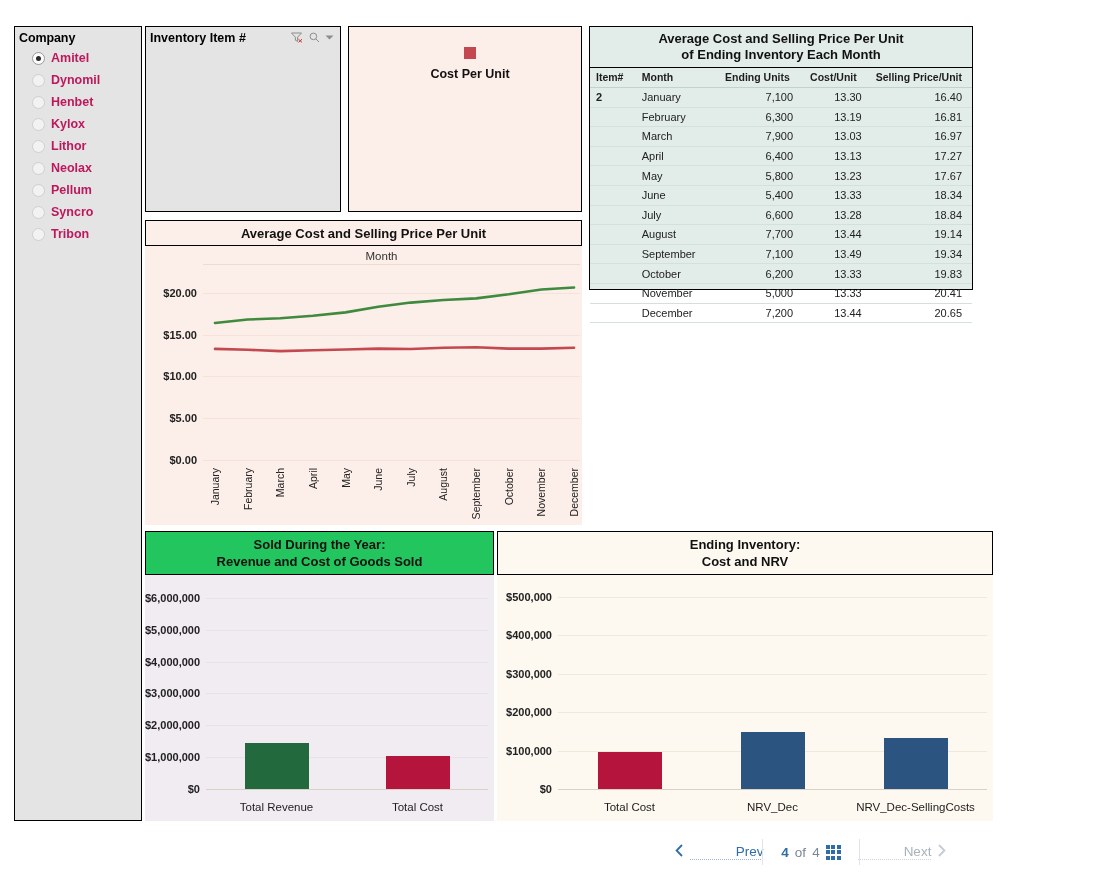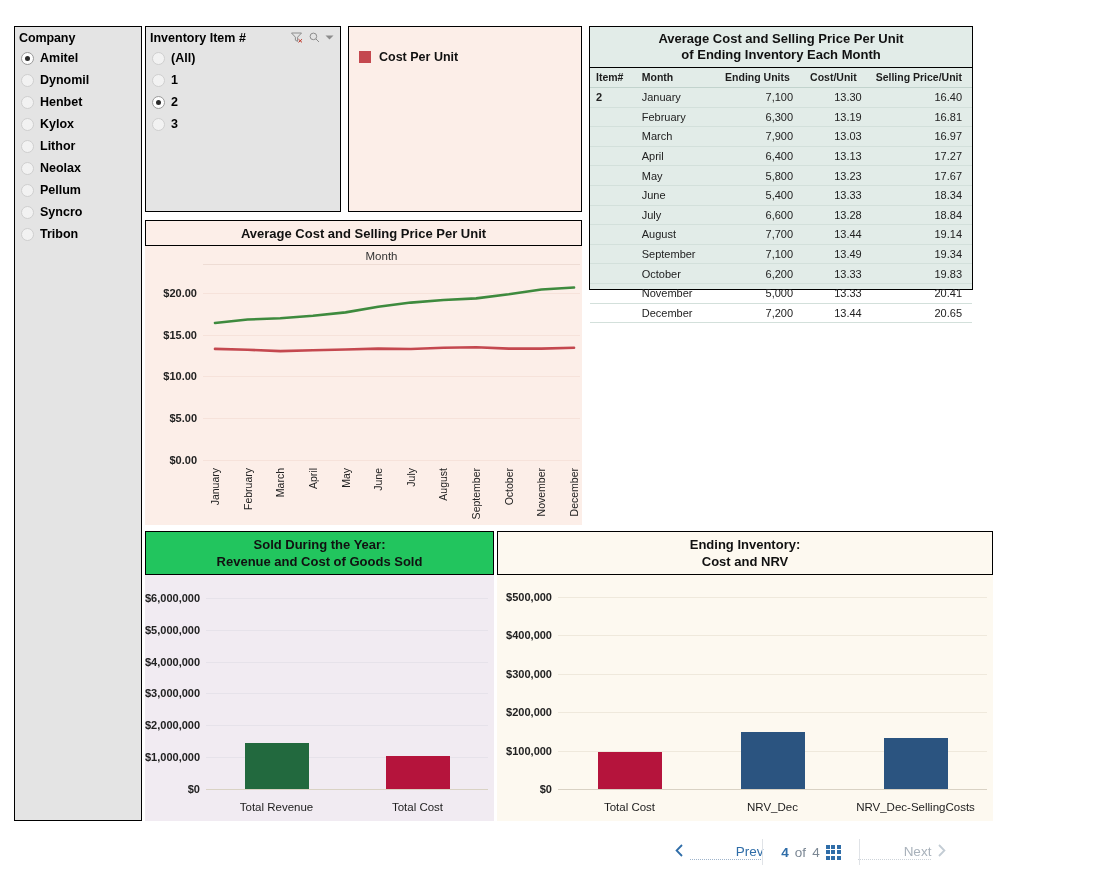--- a/index.html
+++ b/index.html
@@ -15,22 +15,23 @@
   #company-slicer{
     left:14px;top:26px;width:128px;height:795px;
     background:#e4e4e4;border:1px solid #000;
   }
   #company-slicer .sl-title{
     font-size:12.5px;font-weight:bold;color:#000;
     padding:4px 0 2px 4px;letter-spacing:-.1px;
   }
   .sl-item{
     display:flex;align-items:center;gap:6px;
-    padding:1px 0 1px 6px;font-size:12.5px;font-weight:bold;color:#000000;
+    padding:1px 0 1px 6px;font-size:12.5px;font-weight:bold;color:#be185d;
     height:20px;
+    margin-left:11px;
   }
   .radio{
     width:11px;height:11px;border-radius:50%;
     background:#f2f2f2;border:1px solid #cfcfcf;flex:0 0 auto;
     position:relative;
   }
   .radio.on{background:#fdfdfd;border:1px solid #9a9a9a;}
   .radio.on:after{
     content:"";position:absolute;left:50%;top:50%;
     width:5px;height:5px;margin:-2.5px 0 0 -2.5px;border-radius:50%;
@@ -47,21 +48,21 @@
     padding:4px 0 2px 4px;
   }
   .sl-icons{position:absolute;right:6px;top:5px;display:flex;align-items:center;gap:5px;}
   .sl-icons svg{display:block;}
 
   
   #legend-box{
     left:348px;top:26px;width:234px;height:186px;
     background:#fceee8;border:1px solid #000;
   }
-  .lg-row{display:flex;align-items:center;gap:8px;padding-left:10px;height:19px;}
+  .lg-row{display:flex;align-items:center;gap:8px;padding-left:10px;height:19px;flex-direction:column;}
   .lg-row:first-child{margin-top:20px;}
   .lg-sw{width:12px;height:12px;flex:0 0 auto;}
   .lg-tx{font-size:12.5px;font-weight:bold;color:#111;}
 
   
   #table-card{
     left:589px;top:26px;width:384px;height:264px;
     background:#e2ece8;border:1px solid #000;
   }
   #table-title{
@@ -204,38 +205,20 @@
         <circle cx="4.4" cy="4.4" r="3.3" fill="none" stroke="#8c8c8c" stroke-width="1"></circle>
         <path d="M7 7 L10 10" stroke="#8c8c8c" stroke-width="1"></path>
       </svg>
     </span>
     <span>
       <svg width="9" height="7" viewBox="0 0 9 7">
           <path d="M0.5 1.5 L4.5 5.5 L8.5 1.5 Z" fill="#8c8c8c"></path>
         </svg>
     </span>
   </div>
-  <div id="item-items">
-      <div class="sl-item">
-        <span class="radio"></span>
-        <span>(All)</span>
-      </div>
-      <div class="sl-item">
-        <span class="radio"></span>
-        <span>1</span>
-      </div>
-      <div class="sl-item">
-        <span class="radio on"></span>
-        <span>2</span>
-      </div>
-      <div class="sl-item">
-        <span class="radio"></span>
-        <span>3</span>
-      </div>
-    </div>
 </div>
 
 <div class="abs" id="legend-box">
   <div id="legend-rows">
       <div class="lg-row">
         <span class="lg-sw" style="background: rgb(196, 72, 79);"></span>
         <span class="lg-tx">Cost Per Unit</span>
       </div>
     </div>
 </div>

